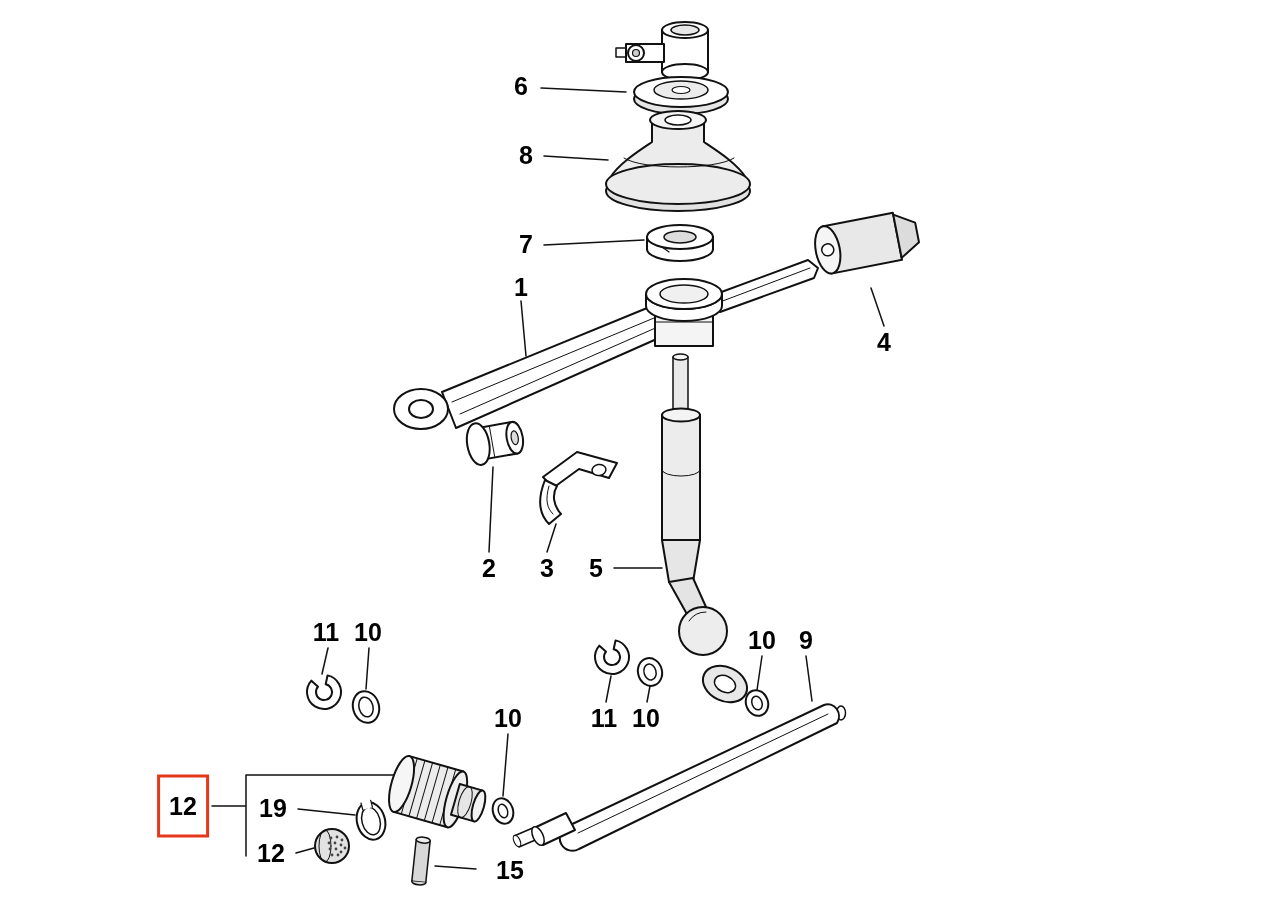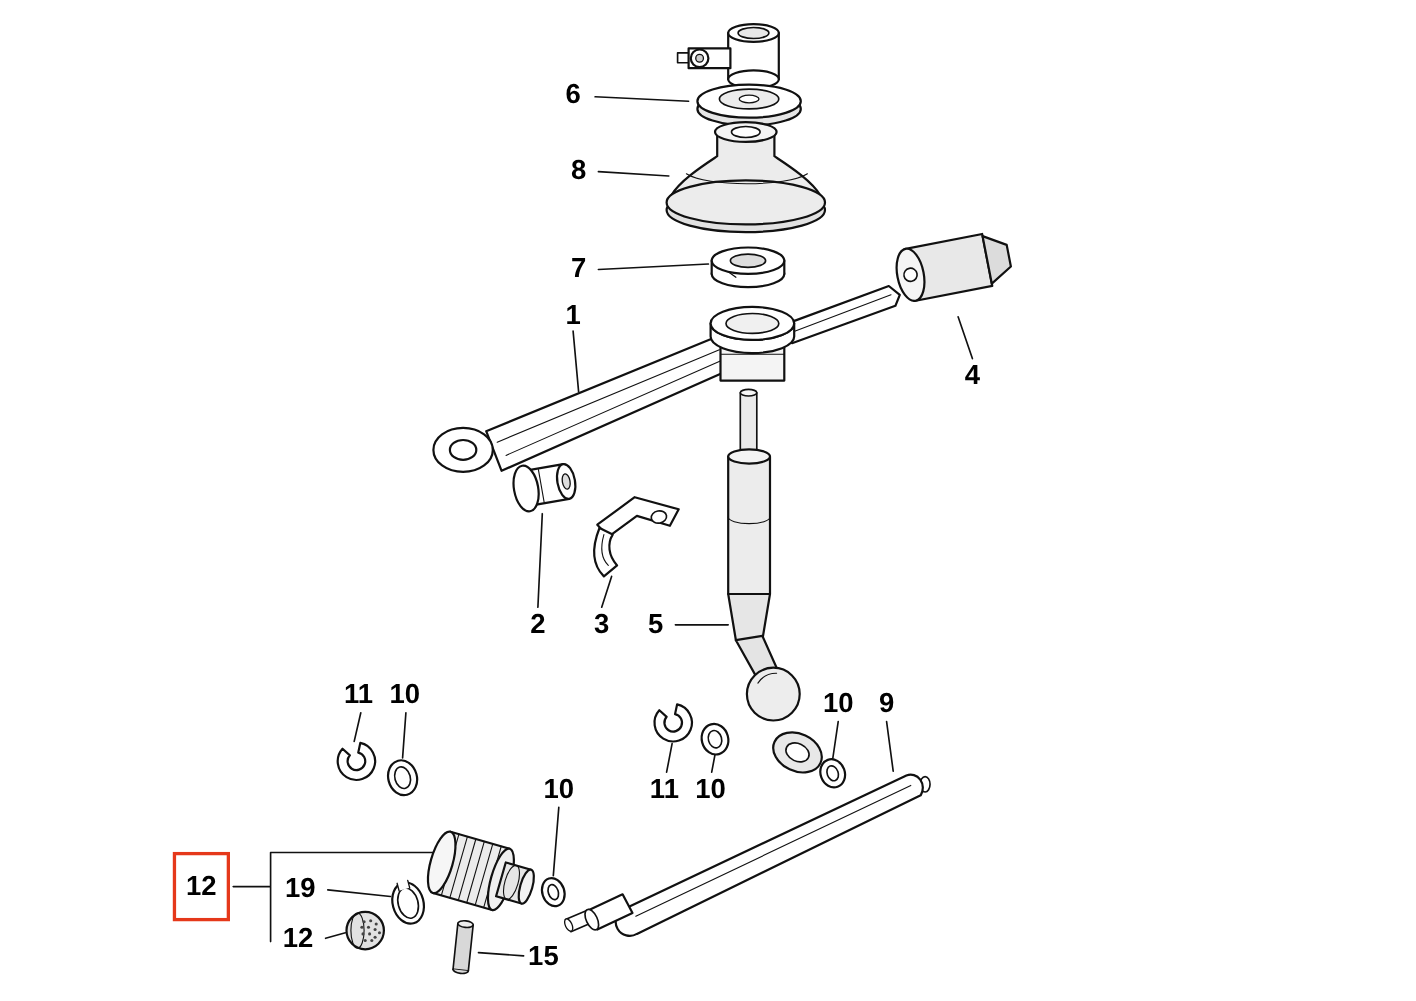--- a/index.html
+++ b/index.html
@@ -222,16 +222,16 @@
   <span class="callout" style="left:326px;top:632px">11</span>
   <span class="callout" style="left:368px;top:632px">10</span>
   <span class="callout" style="left:508px;top:718px">10</span>
   <span class="callout" style="left:604px;top:718px">11</span>
   <span class="callout" style="left:646px;top:718px">10</span>
   <span class="callout" style="left:762px;top:640px">10</span>
   <span class="callout" style="left:806px;top:640px">9</span>
   <span class="callout highlighted" style="left:183px;top:806px">12</span>
   <span class="callout" style="left:273px;top:808px">19</span>
   <span class="callout" style="left:271px;top:853px">12</span>
-  <span class="callout" style="left:494px;top:870px">15</span>
+  <span class="callout" style="left:510px;top:870px">15</span>
 </div>
 
 </div>
 
 </body></html>

